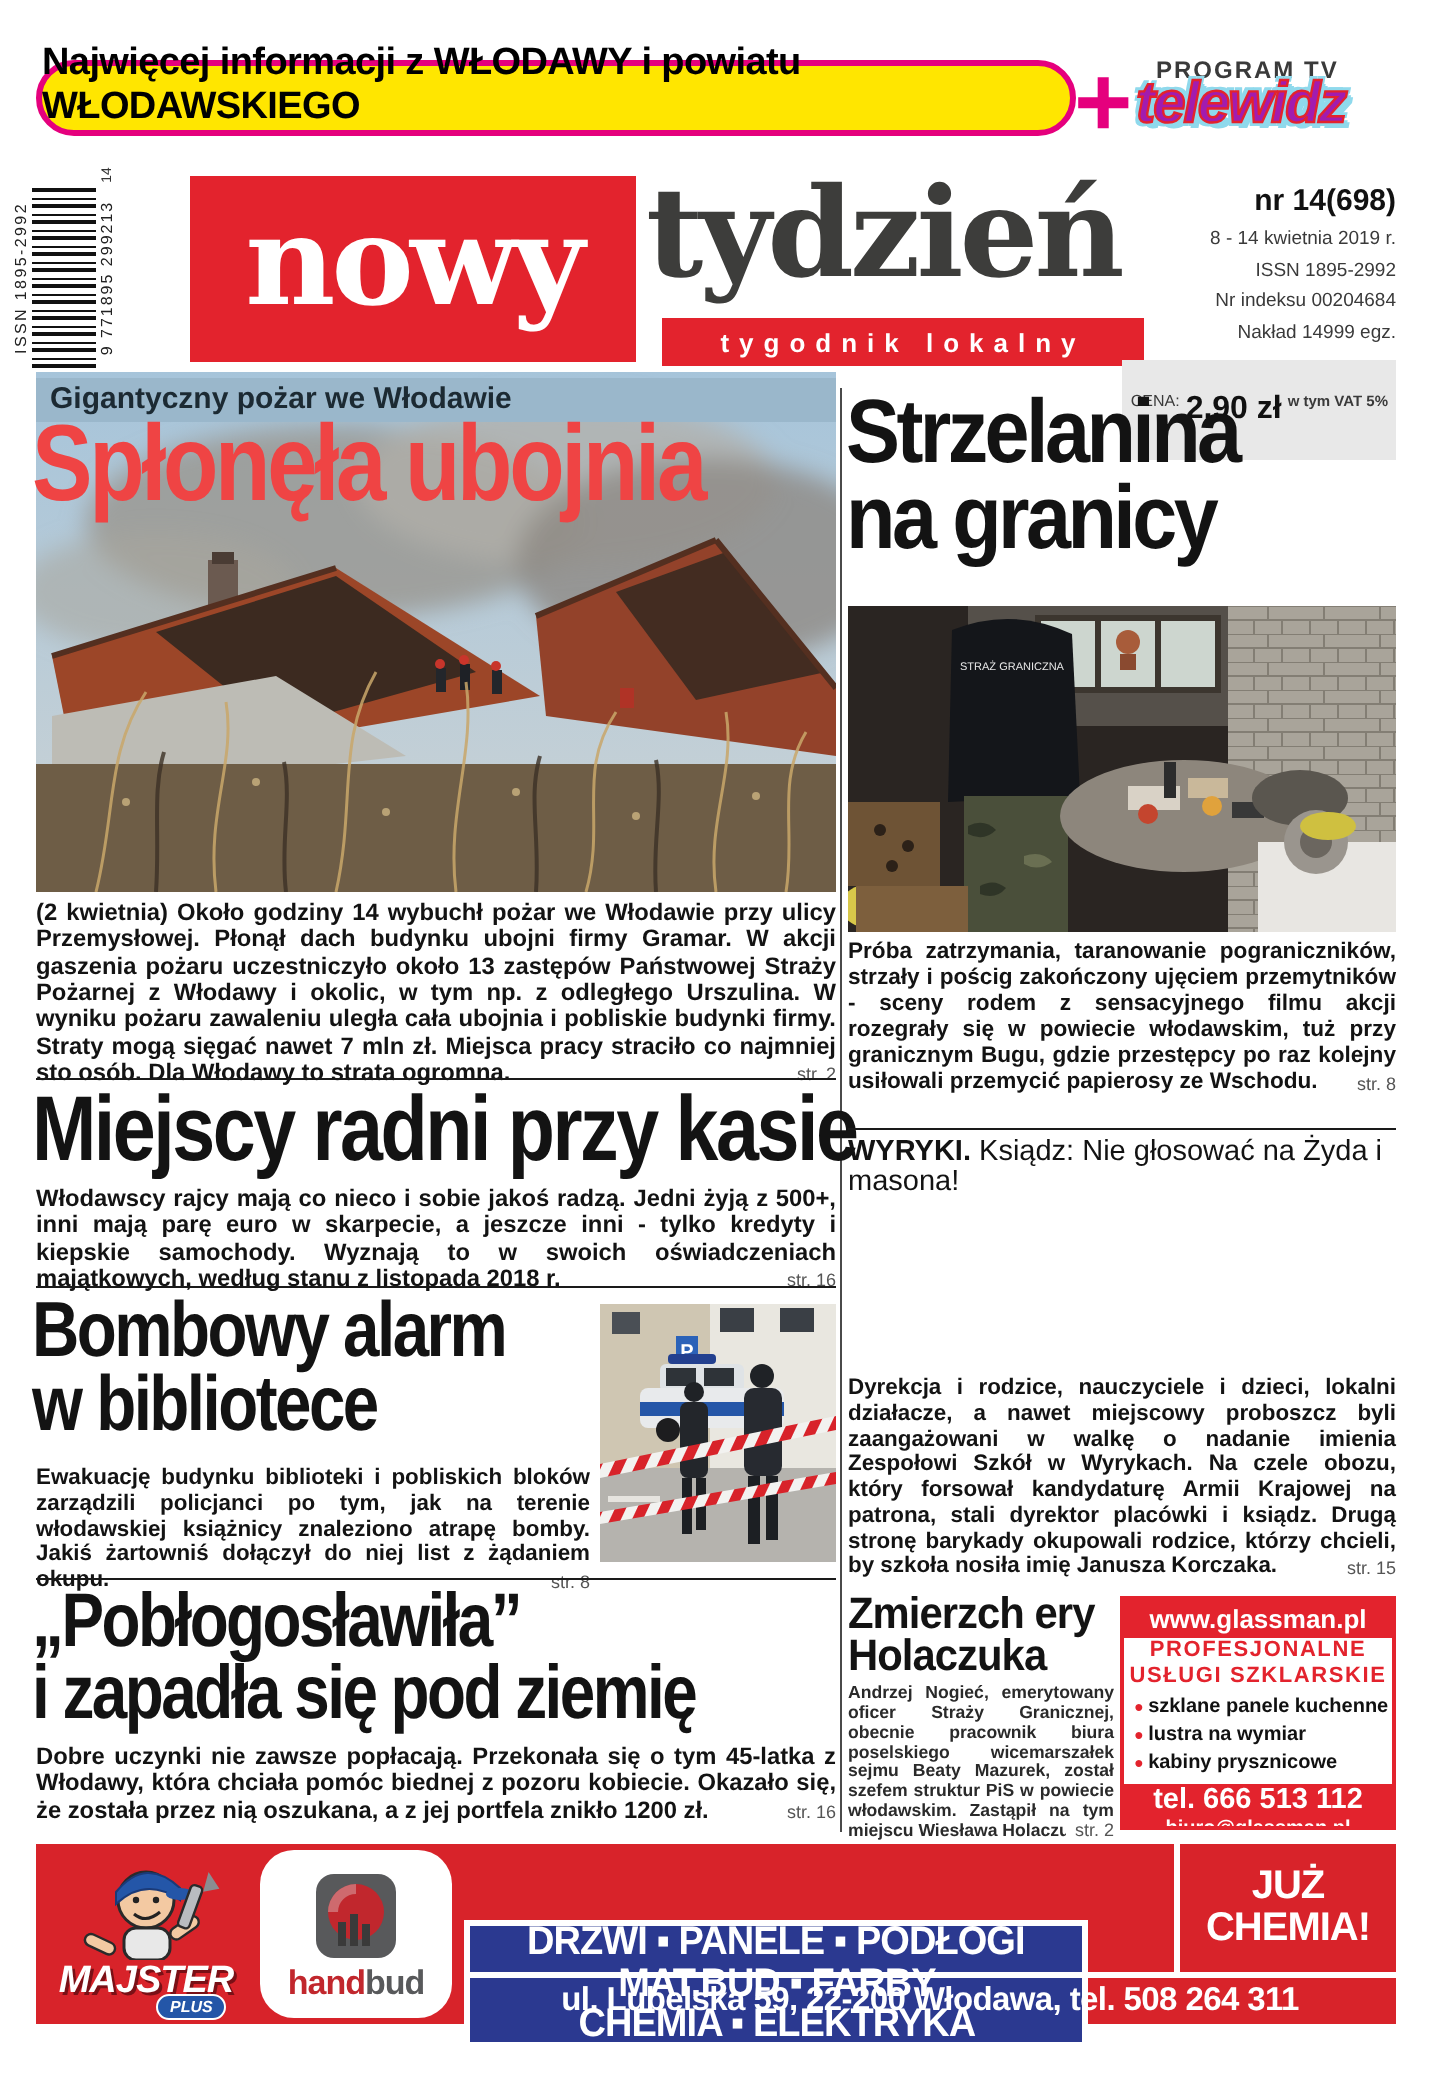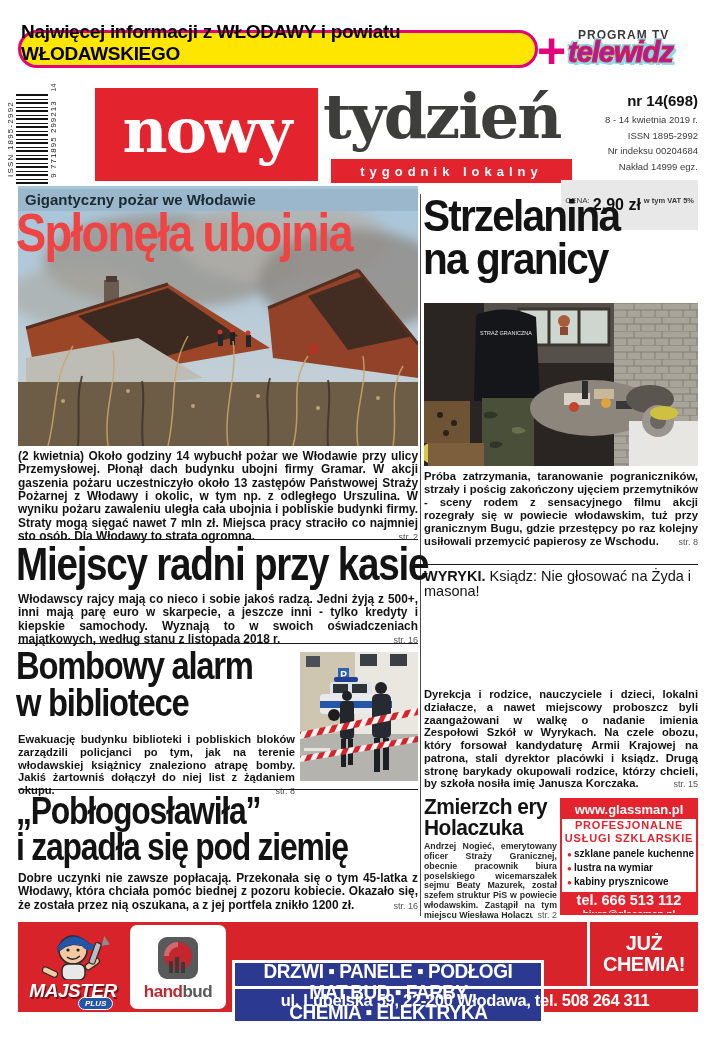--- a/index.html
+++ b/index.html
@@ -100,21 +100,21 @@
   .g-phone { font-size:14.5px; font-weight:bold; line-height:1.1; }
   .g-email { font-size:10px; font-weight:bold; line-height:1.1; }
 
   
   .bottom-ad { position:absolute; left:18px; top:922px; width:680px; height:90px; background:#d8232a; }
   .majster-area { position:absolute; left:0; top:0; width:112px; height:90px; }
   .majster-text { position:absolute; left:0; top:58px; width:110px; text-align:center; color:#fff; font-weight:bold;
     font-style:italic; font-size:19px; letter-spacing:-0.5px; text-shadow:1.5px 1.5px 0 #7a1016; }
   .majster-plus { position:absolute; left:60px; top:75px; background:#2456a8; border:1px solid #fff; border-radius:8px;
     color:#fff; font-weight:bold; font-style:italic; font-size:8px; padding:0 6px; line-height:11px; }
-  .handbud-box { position:absolute; left:112px; top:3px; width:96px; height:84px; background:#fff; border-radius:7px;
+  .handbud-box { position:absolute; left:112px; top:3px; width:96px; height:84px; background:#fff; border-radius:17px;
     display:flex; flex-direction:column; align-items:center; justify-content:center; }
   .handbud-text { font-size:17px; font-weight:bold; letter-spacing:-0.5px; line-height:1; margin-top:2px; }
   .hb1 { color:#c1272d; } .hb2 { color:#58595b; }
   .blue-box { position:absolute; left:214px; top:0; width:312px; height:64px; background:#2b3990; border:3px solid #fff;
     display:flex; flex-direction:column; align-items:center; justify-content:center;margin-top:38px; }
   .blue-line { color:#fff; font-weight:bold; font-size:20px; line-height:1.02; letter-spacing:-0.5px; transform:scaleX(0.95); white-space:nowrap; }
   .open-box { position:absolute; left:569px; top:0; width:111px; height:64px; border-left:3px solid #fff;
     display:flex; flex-direction:column; align-items:center; justify-content:center; }
   .open-line { color:#fff; font-weight:bold; font-size:20px; line-height:1.05; letter-spacing:-0.5px; }
   .address-strip { position:absolute; left:214px; top:64px; width:466px; height:26px; border-top:3px solid #fff;

